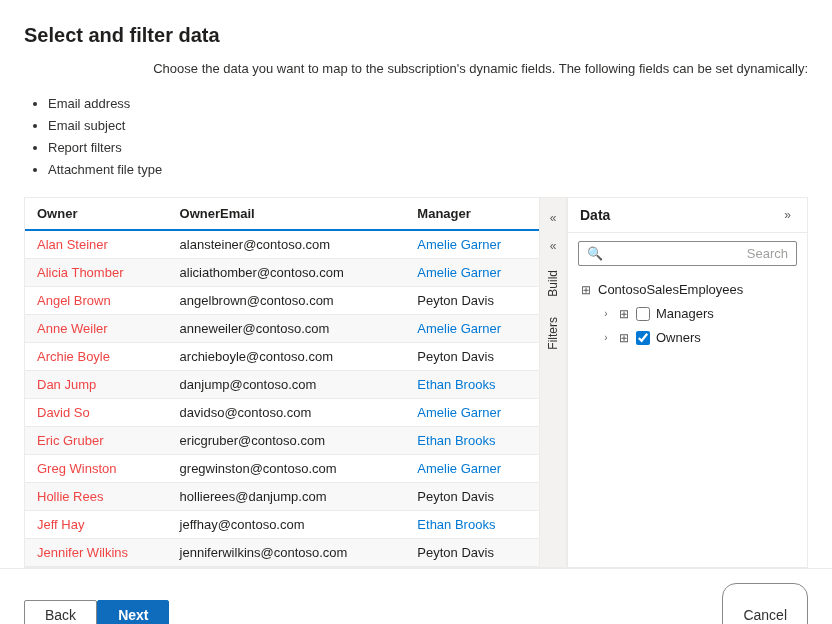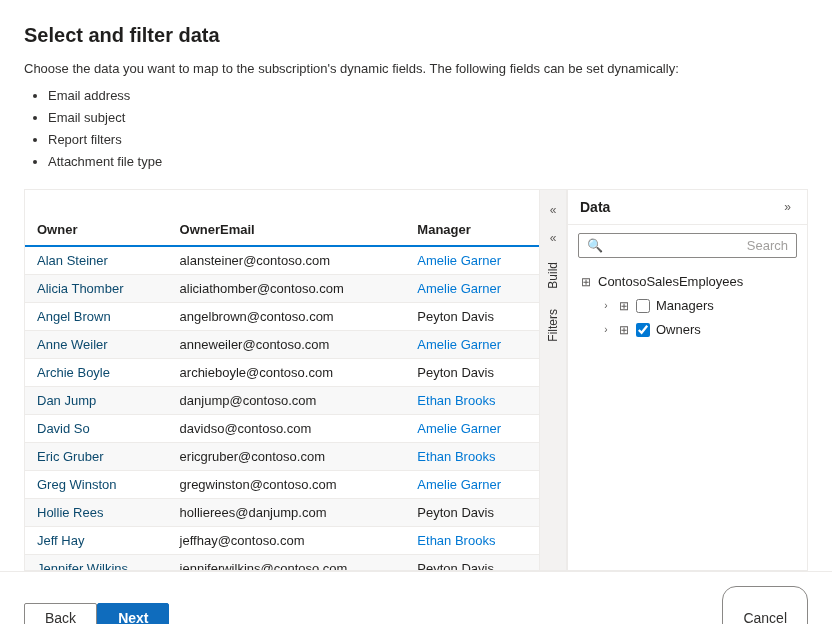--- a/index.html
+++ b/index.html
@@ -20,22 +20,23 @@
       padding: 24px 24px 0 24px;
     }
     .page-title {
       font-size: 20px;
       font-weight: 600;
       margin-bottom: 12px;
     }
     .description {
       font-size: 13px;
       color: #323130;
-      margin-bottom: 6px;
+      margin-bottom: 14px;
       line-height: 1.5;
+      text-align: right;
     }
     .bullet-list {
       list-style: disc;
       padding-left: 24px;
       font-size: 13px;
       color: #323130;
       margin-bottom: 16px;
       line-height: 1.7;
     }
     .main-area {
@@ -47,21 +48,20 @@
     }
     
     .table-panel {
       flex: 1;
       overflow: auto;
       background: #ffffff;
     }
     table {
       width: 100%;
       border-collapse: collapse;
-      margin-top: 24px;
     }
     thead tr {
       background: #ffffff;
     }
     thead th {
       text-align: left;
       padding: 8px 12px;
       font-weight: 600;
       font-size: 13px;
       border-bottom: 2px solid #0078d4;
@@ -74,21 +74,21 @@
       border-bottom: 1px solid #edebe9;
     }
     tbody tr:nth-child(even) {
       background: #f8f8f8;
     }
     tbody td {
       padding: 6px 12px;
       font-size: 13px;
     }
     .link-text {
-      color: #0c4a6e;
+      color: #ef4444;
       text-decoration: none;
     }
     .manager-highlight {
       color: #0078d4;
     }
     
     .tab-bar {
       display: flex;
       flex-direction: column;
       width: 28px;

